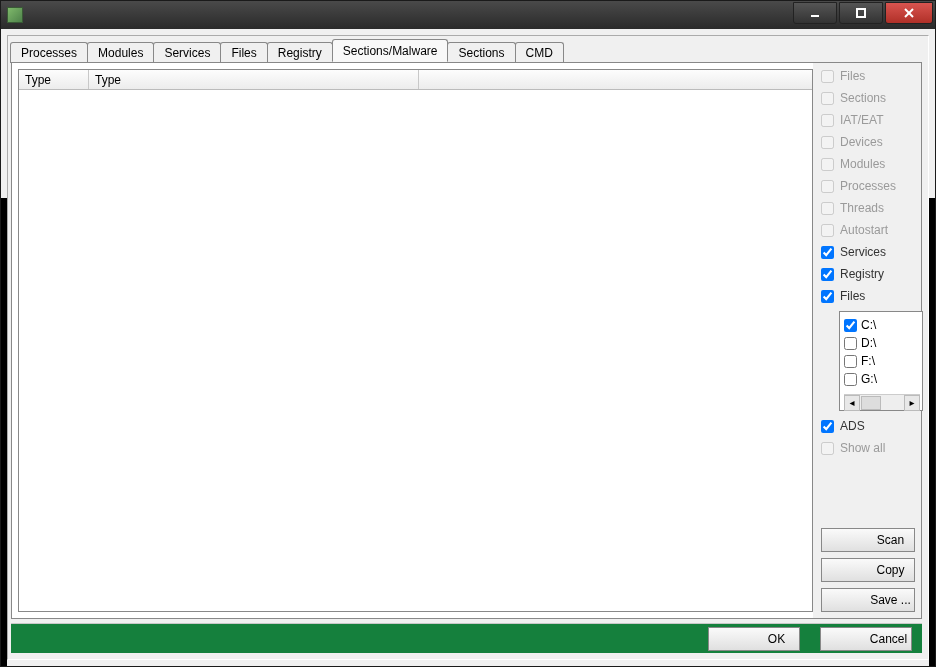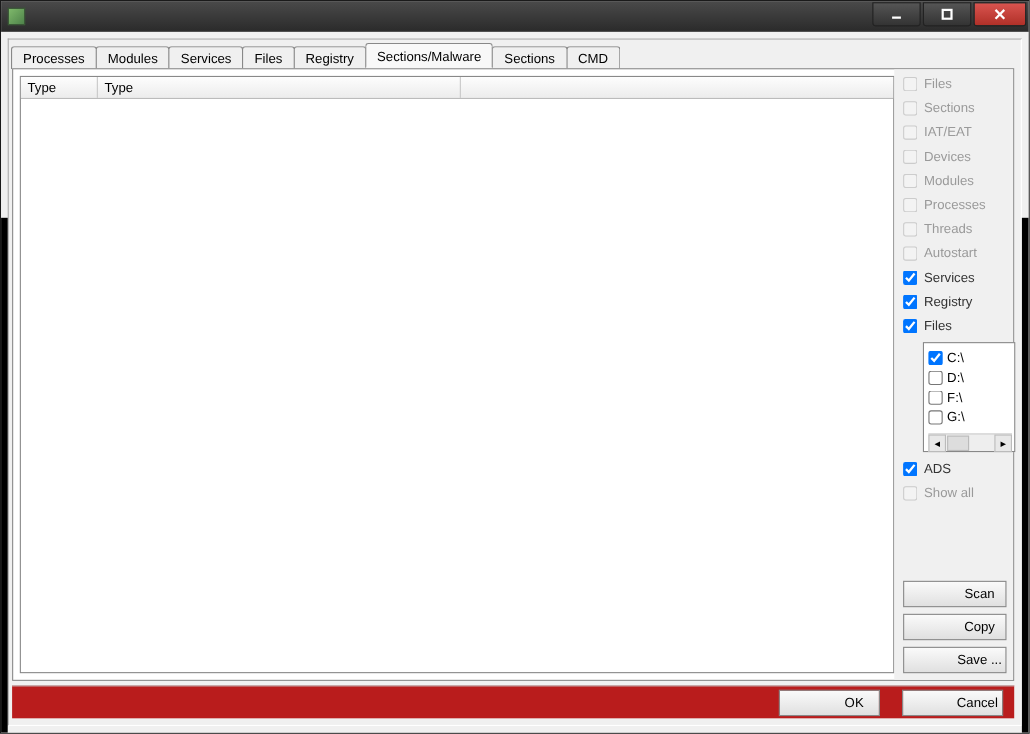--- a/index.html
+++ b/index.html
@@ -175,21 +175,21 @@
     min-width: 86px;
     padding-left: 45px;
   }
   .bottom-bar {
     position:absolute;
     left:3px; right:6px; bottom:6px;
     height: 30px;
     border-top: 1px solid #c8c8c8;
     display:flex; justify-content:flex-end; align-items:center; gap:20px;
     padding-right: 10px;
-    background:#b91c1c;
+    background:#15803d;
   }
   .bottom-bar .btn { width: 92px; }
   .black-side-l { position:absolute; top:197px; bottom:0; left:0; width:6px; background:#000;}
   .black-side-r { position:absolute; top:197px; bottom:0; right:0; width:6px; background:#000;}
 </style>
 </head>
 <body>
 
 <div class="window">
   <div class="titlebar">

